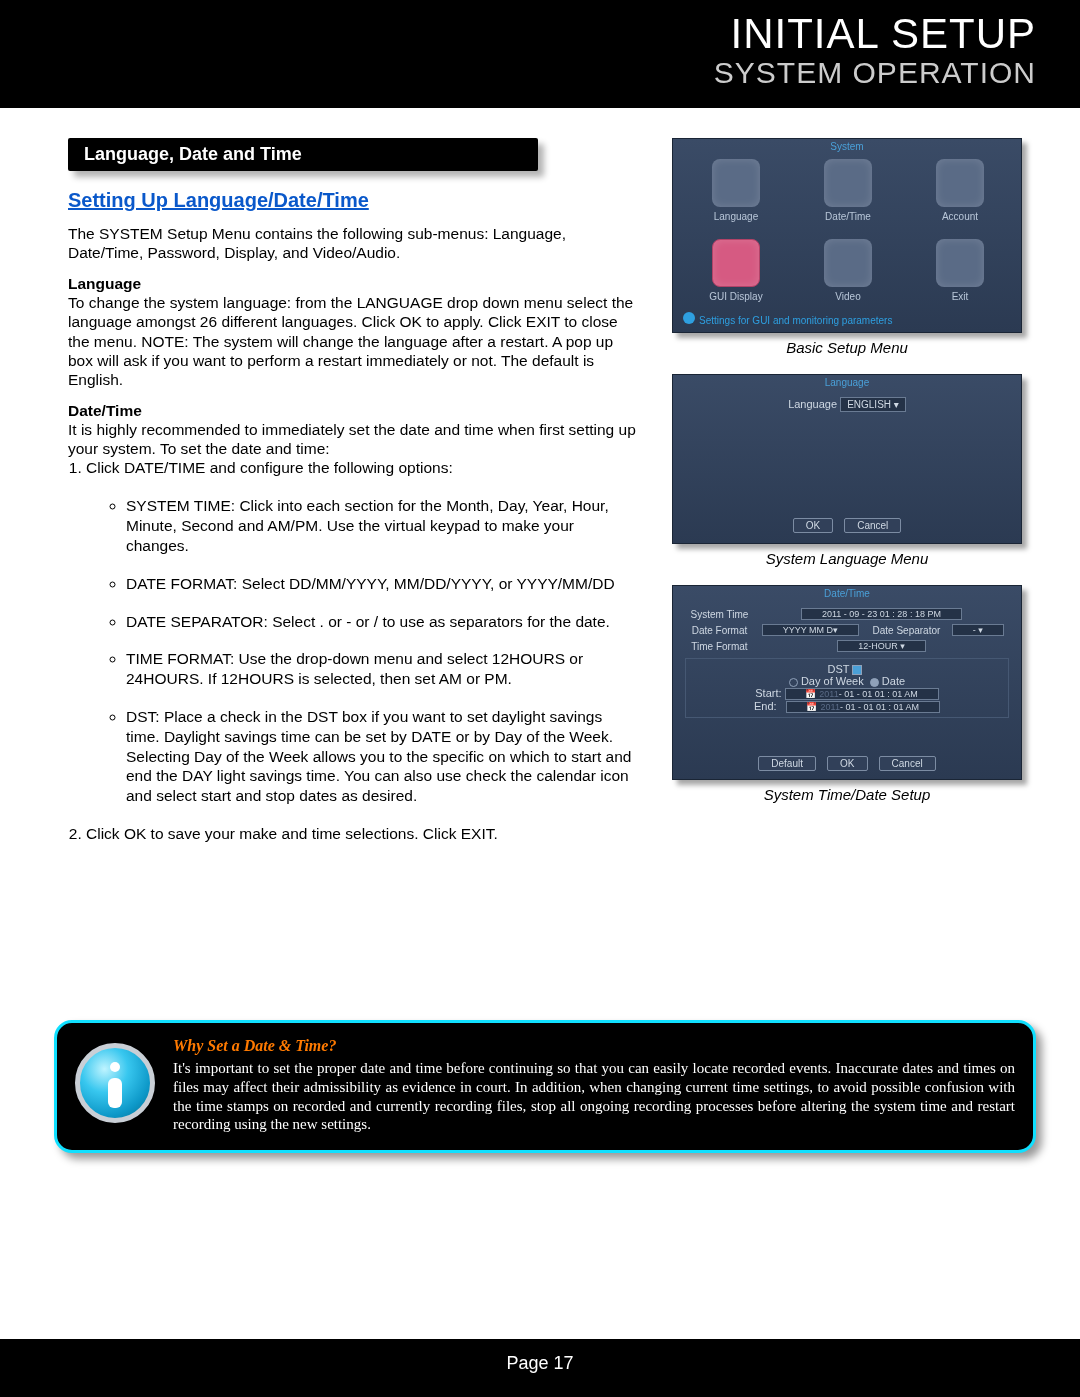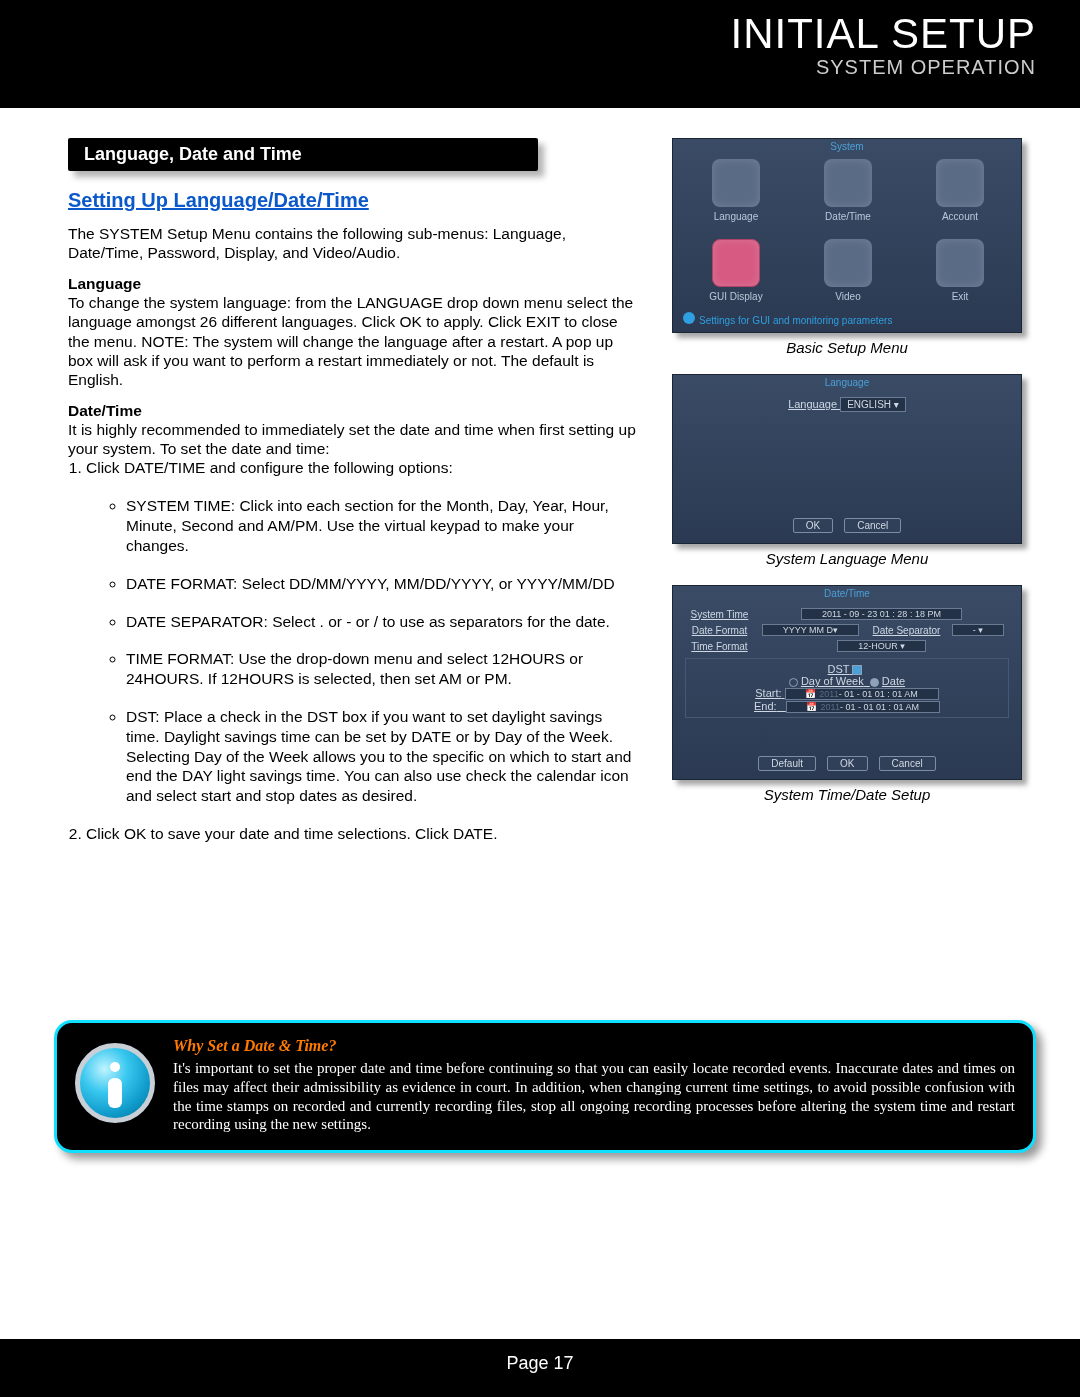--- a/index.html
+++ b/index.html
@@ -13,21 +13,21 @@
   }
   .top-bar {
     width: 100%;
     height: 108px;
     background: #000;
     color: #fff;
     text-align: right;
     padding: 10px 44px 0 0;
   }
   .top-bar .title1 { font-size: 42px; font-weight: 400; letter-spacing: 1px; }
-  .top-bar .title2 { font-size: 20px; font-weight: 400; color: #ccc; letter-spacing: 1px; margin-top: -2px;}
+  .top-bar .title2 { font-size: 30px; font-weight: 400; color: #ccc; letter-spacing: 1px; margin-top: -2px;}
   .content {
     padding: 30px 54px 0 68px;
     display: flex;
     gap: 30px;
   }
   .left-col { flex: 1; }
   .right-col { width: 358px; text-align: center; }
   .section-bar {
     background: #000;
     color: #fff;
@@ -57,21 +57,20 @@
   
   .mock-window {
     background: linear-gradient(#3a4b66,#2b3a52);
     border: 1px solid #1a2535;
     width: 350px;
     margin: 0 auto;
     color: #cfd8e3;
     font-size: 11px;
     font-family: Arial, sans-serif;
     box-shadow: 5px 5px 5px rgba(0,0,0,.35);
-    text-decoration: underline;
   }
   .mock1 { height: 195px; padding: 8px; position: relative; }
   .mock1 .cell { position:absolute; text-align:center; width:90px; }
   .mock1 .cell .ico { width:48px;height:48px;margin:0 auto 4px;border-radius:8px;background:#5a6b86;box-shadow:inset 0 0 10px rgba(255,255,255,.15); }
   .mock1 .cell .ico.pink{ background:#d65a82; border:1px solid #b24368;}
   .mock1 .lbl{font-size:10px;color:#b9c7d9;}
   .mock1 .hint{position:absolute;left:10px;bottom:6px;color:#2e9fe0;font-size:10px;}
   .mock1 .hint .bulb{display:inline-block;width:12px;height:12px;border-radius:50%;background:#2e9fe0;margin-right:4px;}
   .mock1 .sys-title{position:absolute;top:2px;left:50%;transform:translateX(-50%);color:#4aa0d8;font-size:10px;}
 
@@ -164,21 +163,21 @@
       <li>
         <span>Click DATE/TIME and configure the following options:</span>
         <ul class="bullets">
           <li>SYSTEM TIME: Click into each section for the Month, Day, Year, Hour, Minute, Second and AM/PM. Use the virtual keypad to make your changes.</li>
           <li>DATE FORMAT: Select DD/MM/YYYY, MM/DD/YYYY, or YYYY/MM/DD</li>
           <li>DATE SEPARATOR: Select . or  -   or / to use as separators for the date.</li>
           <li>TIME FORMAT: Use the drop-down menu and select 12HOURS or 24HOURS. If 12HOURS is selected, then set AM or PM.</li>
           <li>DST: Place a check in the DST box if you want to set daylight savings time. Daylight savings time can be set by DATE or by Day of the Week. Selecting Day of the Week allows you to the specific on which to start and end the DAY light savings time. You can also use check the calendar icon and select start and stop dates as desired.</li>
         </ul>
       </li>
-      <li>Click OK to save your date and time selections. Click DATE.</li>
+      <li>Click OK to save your make and time selections. Click EXIT.</li>
     </ol>
   </div>
 
   <div class="right-col">
 
     <div class="mock-window mock1">
       <div class="sys-title">System</div>
       <div class="cell" style="left:18px;top:20px;">
           <div class="ico"></div>
           <div class="lbl">Language</div>

